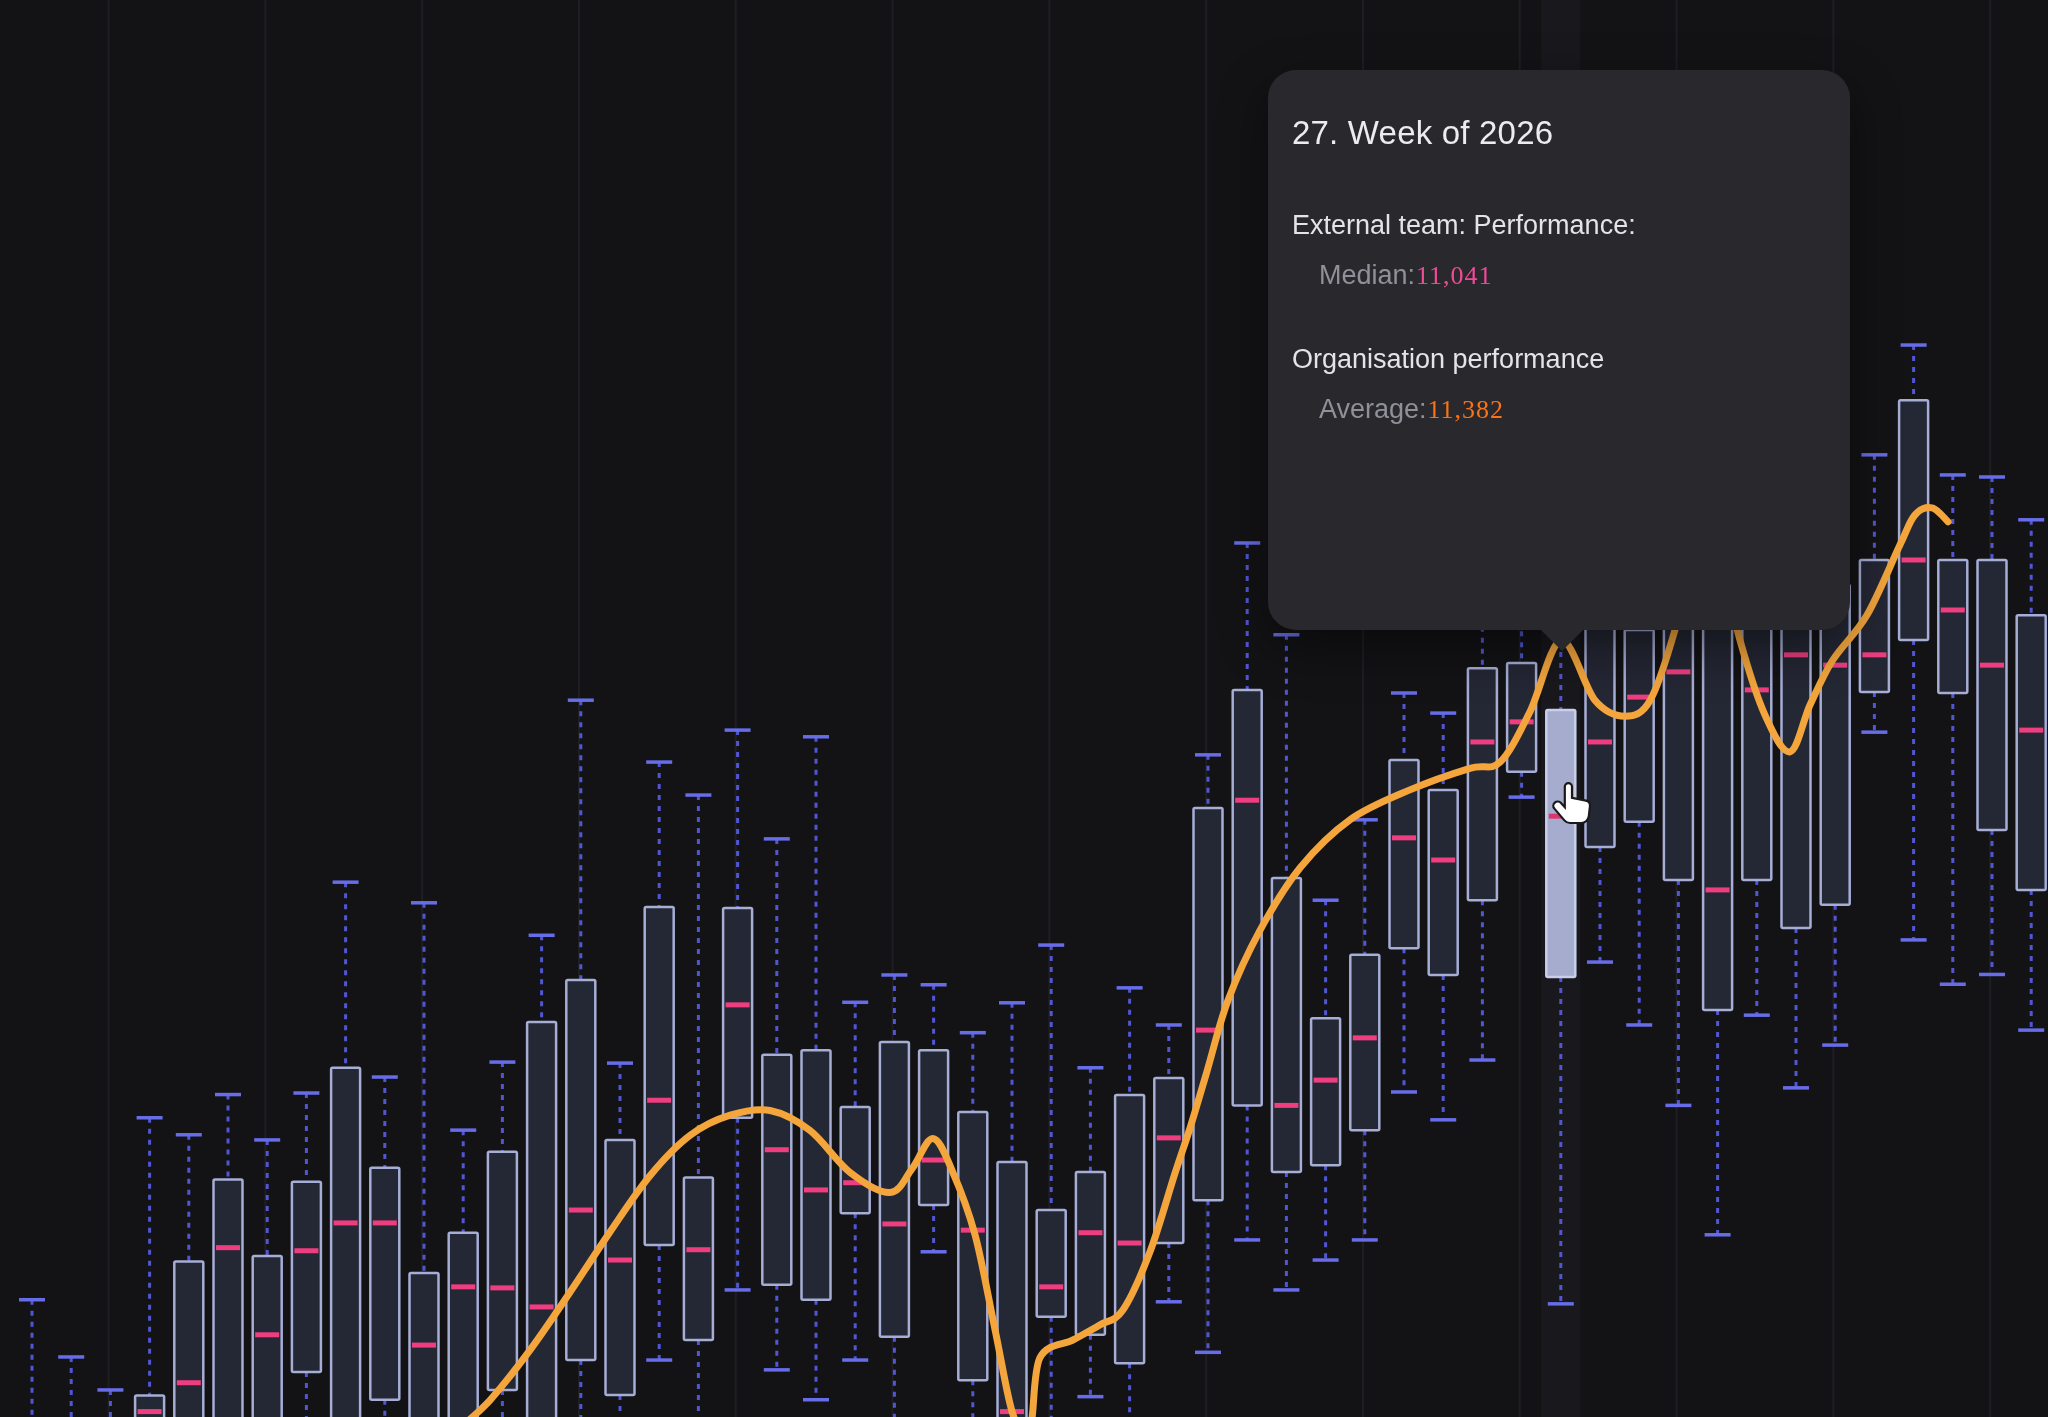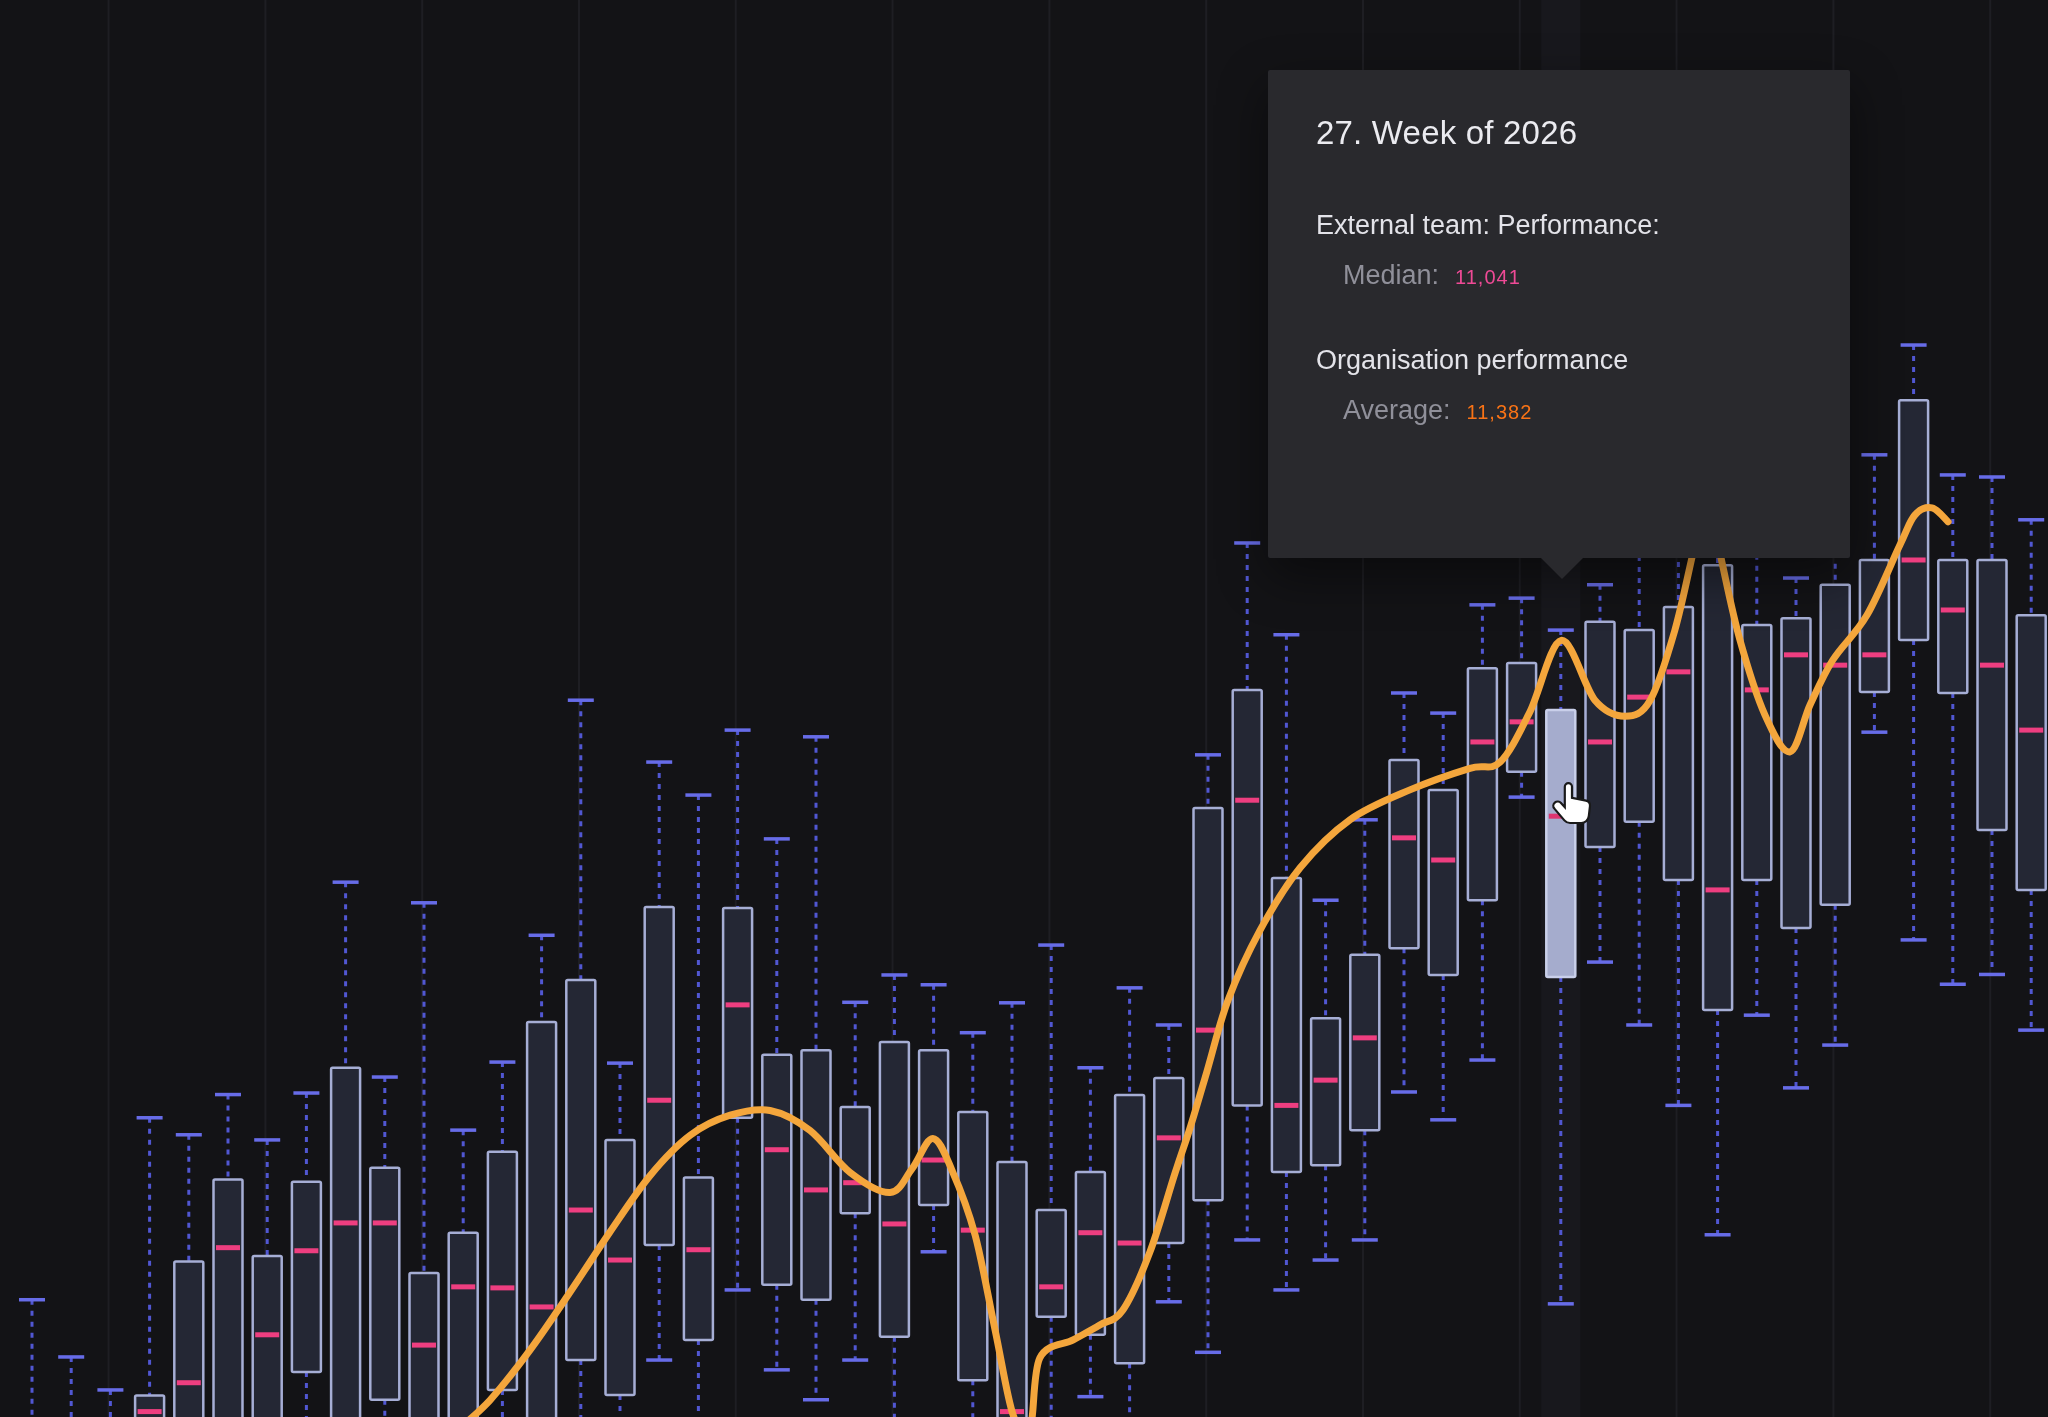--- a/index.html
+++ b/index.html
@@ -3,35 +3,35 @@
 <meta charset="utf-8">
 <style>
   html,body{margin:0;padding:0;background:#131316;}
   body{width:2048px;height:1417px;overflow:hidden;position:relative;
        font-family:"Liberation Sans",sans-serif;}
   .stage{position:absolute;inset:0;width:2048px;height:1417px;}
   #chart{position:absolute;left:0;top:0;display:block;}
 
   
   .tooltip{
-    position:absolute;left:1268px;top:70px;width:582px;height:488px;
-    box-sizing:border-box;background:#29292d;border-radius:2px;
-    padding:40px 48px;z-index:40;
+    position:absolute;left:1268px;top:70px;width:582px;height:560px;
+    box-sizing:border-box;background:#29292d;border-radius:28px;
+    padding:40px 24px;z-index:40;
     box-shadow:0 18px 50px rgba(0,0,0,.45);
   }
   .tt-notch{
     position:absolute;left:272px;bottom:-21px;width:44px;height:22px;
     background:#29292d;
     clip-path:polygon(0 0,100% 0,50% 100%);
   }
   .tt-title{font-size:33px;color:#ebebf0;letter-spacing:.2px;margin:4px 0 58px 0;}
   .tt-header{font-size:27px;color:#e3e3e9;margin:0 0 10px 0;}
   .tt-row{font-size:27px;line-height:48px;white-space:nowrap;}
   .tt-label{color:#90909a;margin-left:27px;}
-  .tt-val{font-family:Liberation Sans, sans-serif;font-size:20px;margin-left:16px;letter-spacing:1px;}
+  .tt-val{font-family:Liberation Serif, serif;font-size:26px;margin-left:1px;letter-spacing:1px;}
   .tt-gap{height:44px;}
 
   
   .cursor{position:absolute;left:1548px;top:780px;z-index:60;}
 </style>
 </head>
 <body>
 
 <div class="stage">
 

